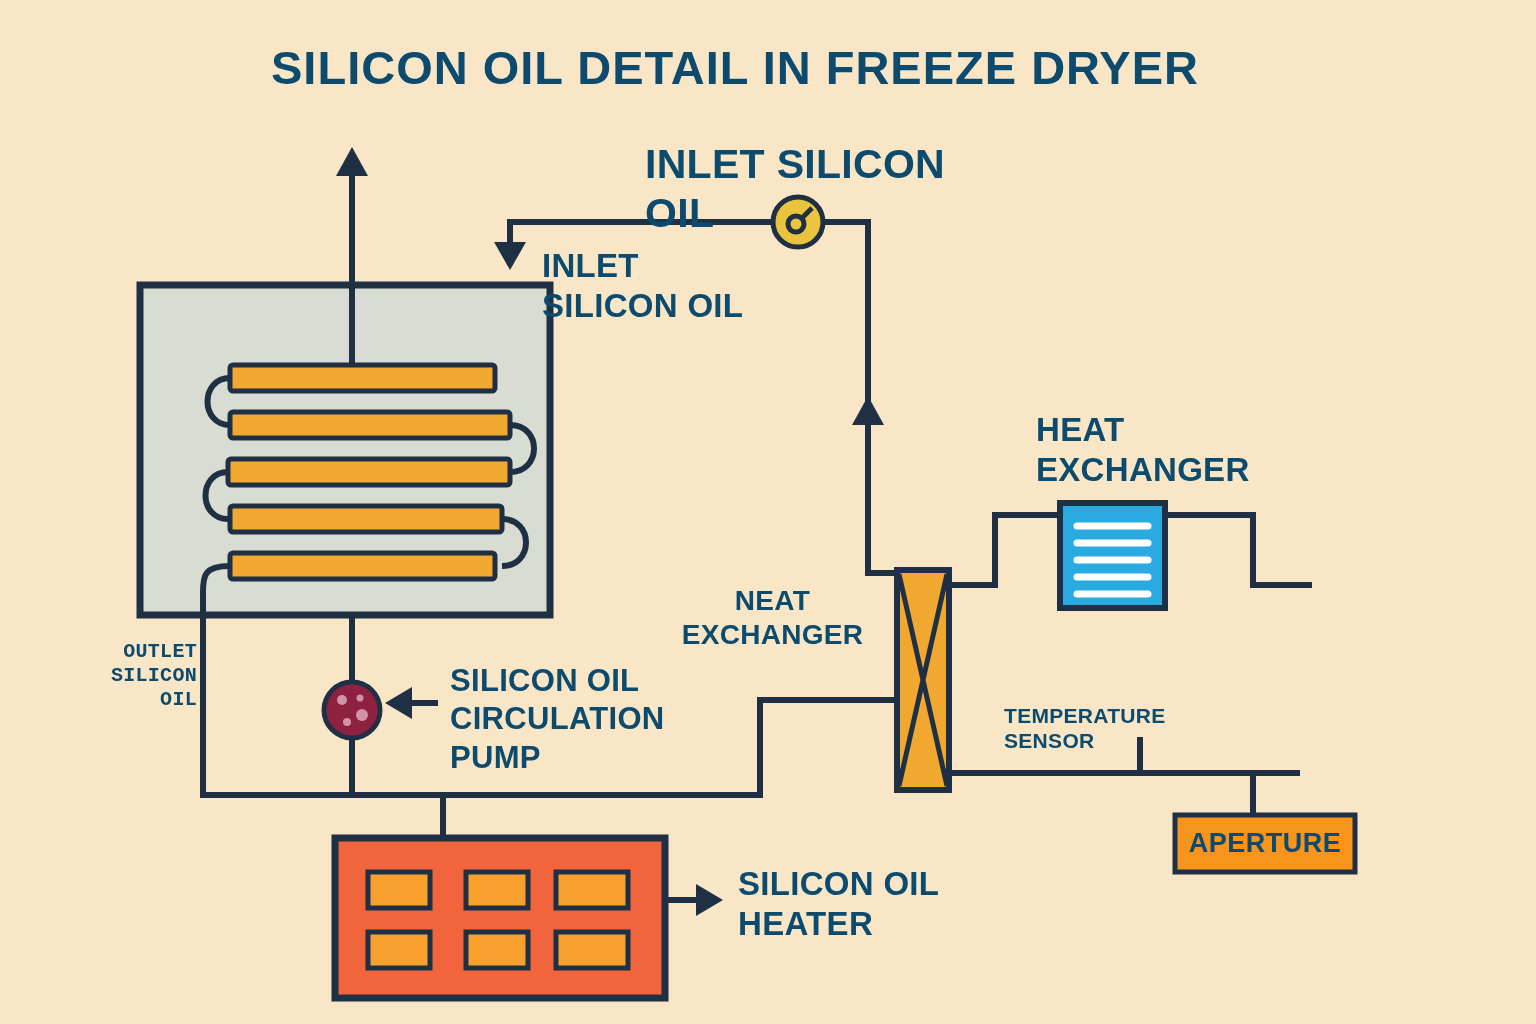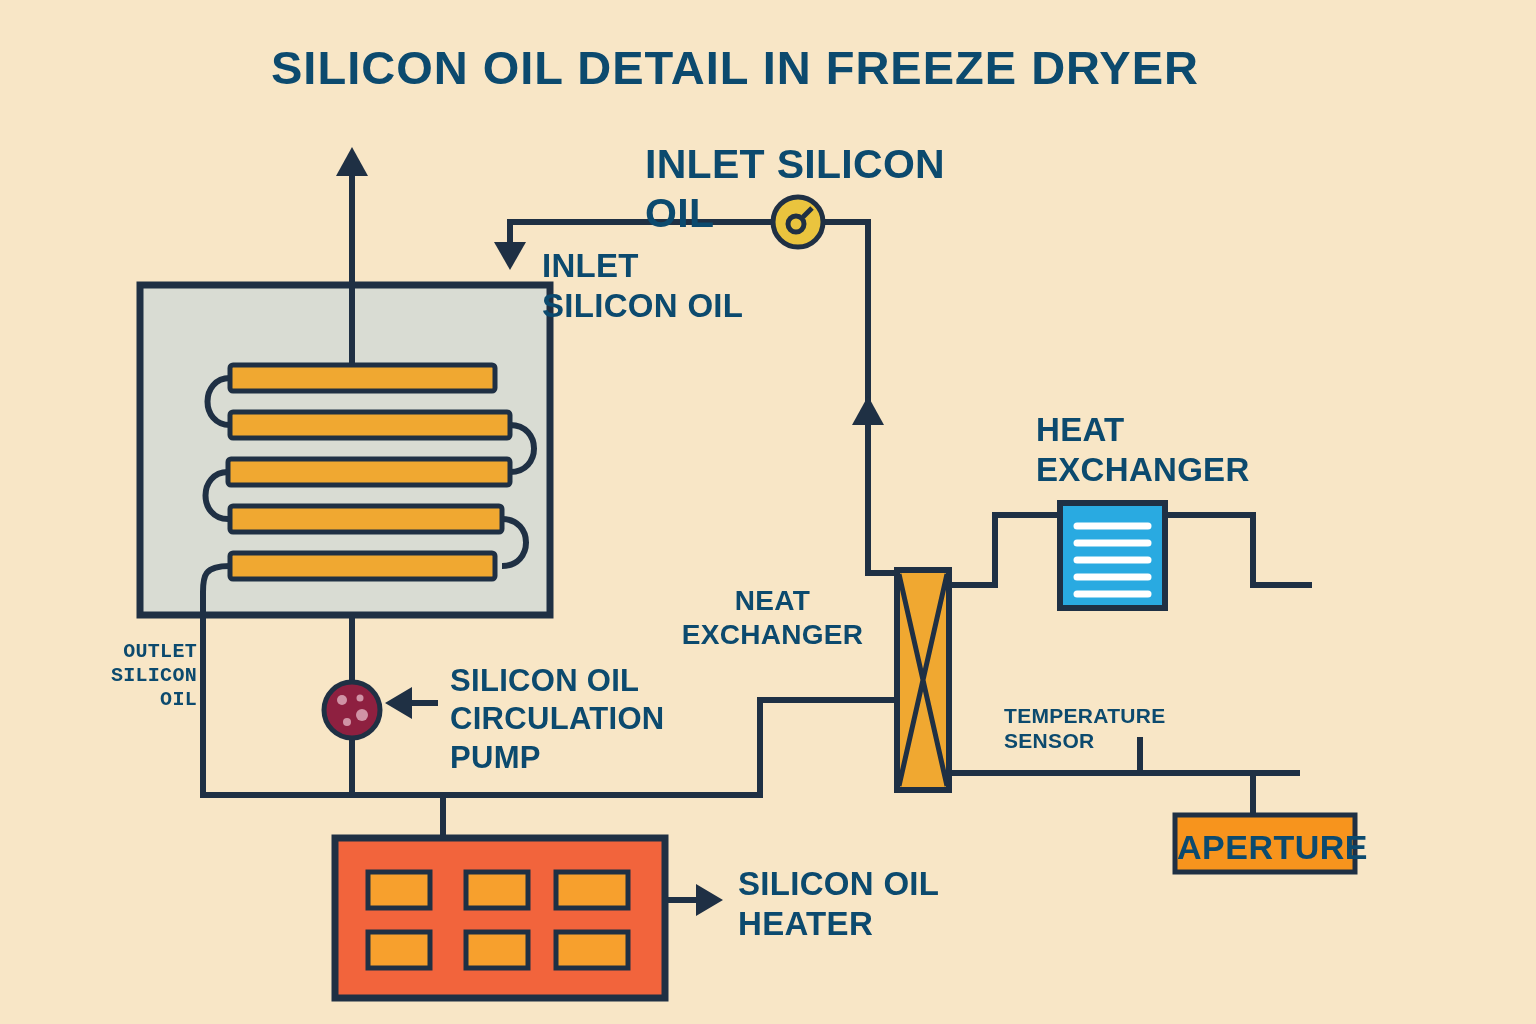--- a/index.html
+++ b/index.html
@@ -24,21 +24,21 @@
     left:160px;top:40px;width:1150px;
     text-align:center;
     font-size:47px;
     letter-spacing:1px;
   }
   .lbl-inlet-top{left:645px;top:140px;font-size:41px;}
   .lbl-inlet-side{left:542px;top:246px;font-size:33px;}
   .lbl-heat-exchanger{left:1036px;top:410px;font-size:33px;}
   .lbl-neat-exchanger{left:660px;top:584px;width:225px;text-align:center;font-size:28px;}
   .lbl-temp-sensor{left:1004px;top:660px;font-size:21px;margin-top:43px;}
-  .lbl-aperture{left:1177px;top:827px;width:176px;text-align:center;font-size:34px;letter-spacing:0.5px;}
+  .lbl-aperture{left:1177px;top:827px;width:176px;text-align:center;font-size:27px;letter-spacing:0.5px;}
   .lbl-outlet{left:42px;top:640px;width:155px;text-align:right;font-size:20px;font-family:Liberation Mono, monospace;}
   .lbl-pump{left:450px;top:662px;font-size:31px;line-height:1.24;}
   .lbl-heater{left:738px;top:864px;font-size:33px;}
 </style>
 </head>
 <body>
 
 <div class="canvas">
 
   <svg width="1536" height="1024" viewBox="0 0 1536 1024">

